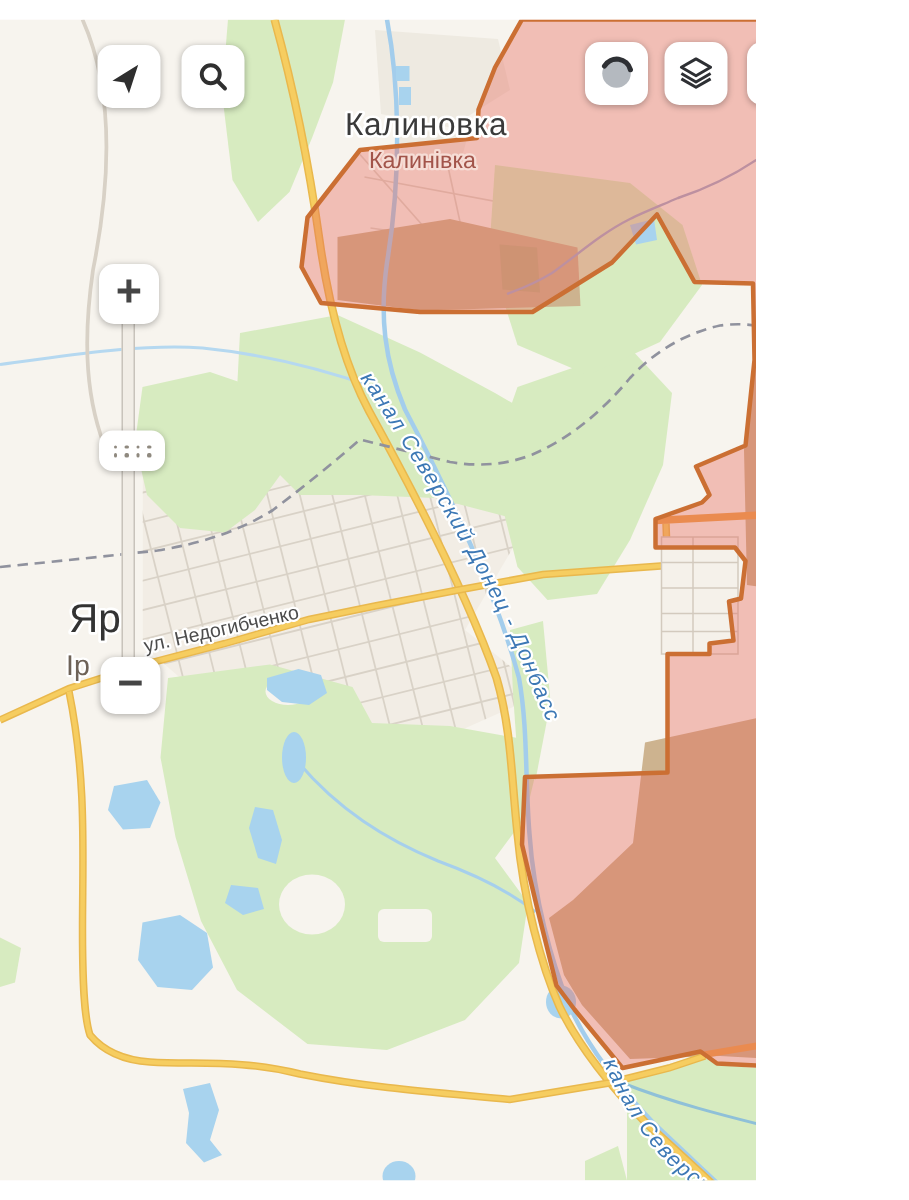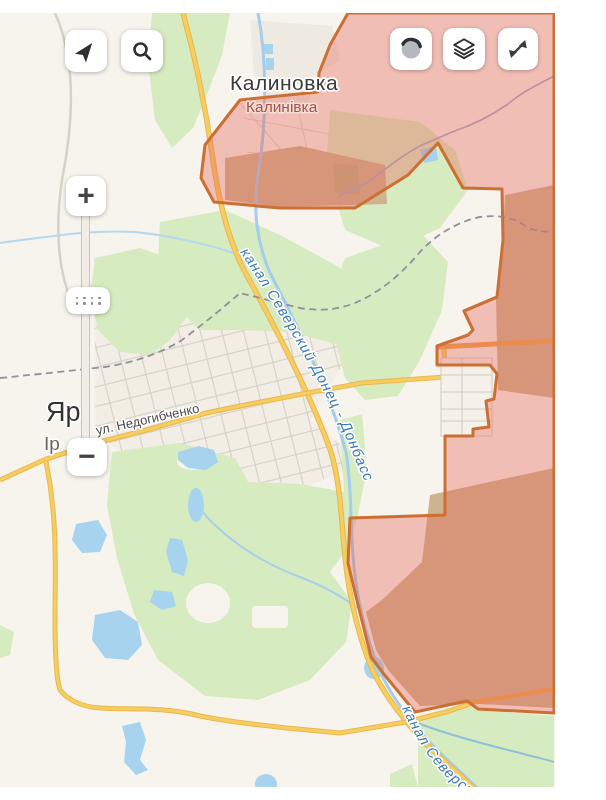--- a/index.html
+++ b/index.html
@@ -1,16 +1,16 @@
 <!DOCTYPE html>
 <html><head>
 <meta charset="utf-8">
 <style>
   html,body{margin:0;padding:0;background:#fff;}
-  #screen{position:relative;width:606px;height:800px;background:#ffffff;overflow:hidden;
+  #screen{position:relative;width:504px;height:800px;background:#ffffff;overflow:hidden;
           font-family:"Liberation Sans",sans-serif;}
   #map-wrap{position:absolute;left:0;top:13px;width:555px;height:774px;background:#f7f4ee;}
   svg text{font-family:"Liberation Sans",sans-serif;}
   .mbtn{position:absolute;width:42px;height:42px;background:#ffffff;border-radius:10px;
         box-shadow:0 1px 4px rgba(0,0,0,.28);display:flex;align-items:center;justify-content:center;
         box-sizing:border-box;}
   .mbtn svg{display:block;}
   .zoomtxt{font-size:30px;font-weight:700;color:#454545;line-height:1;user-select:none;margin-top:-3px;}
   #slider-track{position:absolute;left:81px;top:214px;width:9px;height:244px;background:#f1ede6;
         border-left:1.6px solid #c8c3bb;border-right:1.6px solid #c8c3bb;box-sizing:border-box;}

